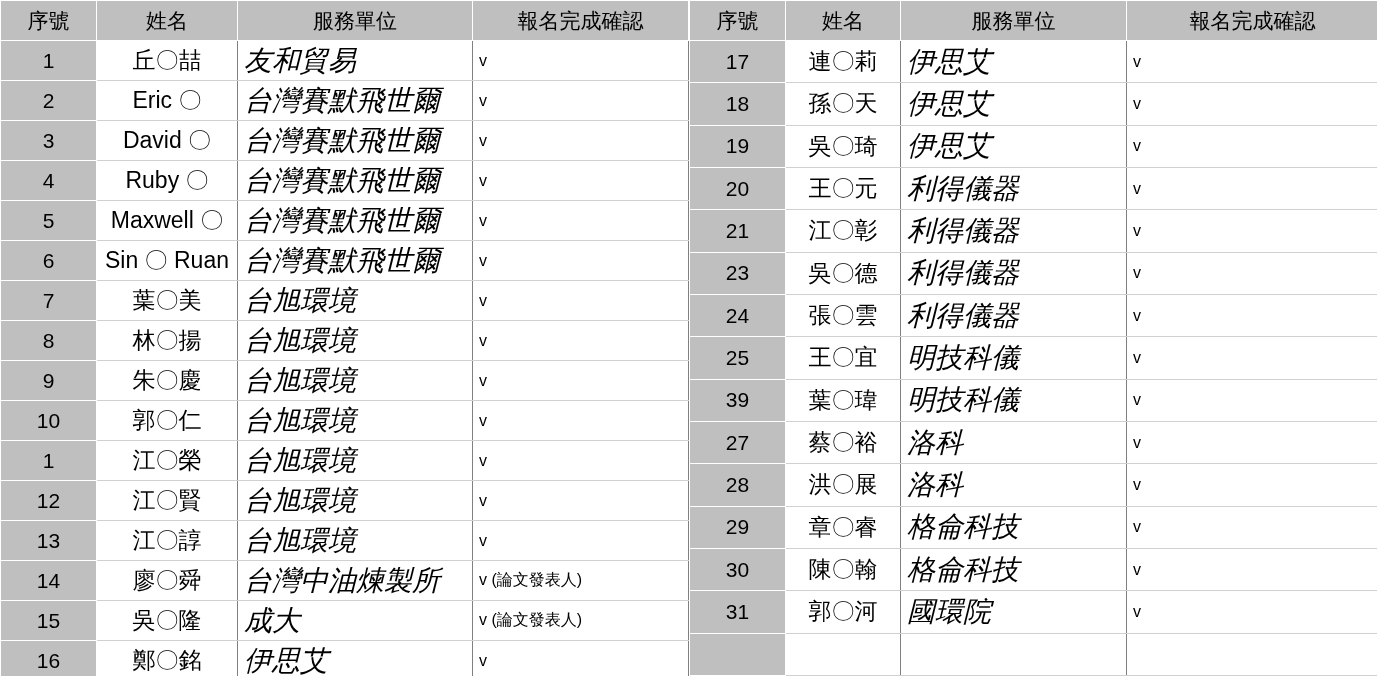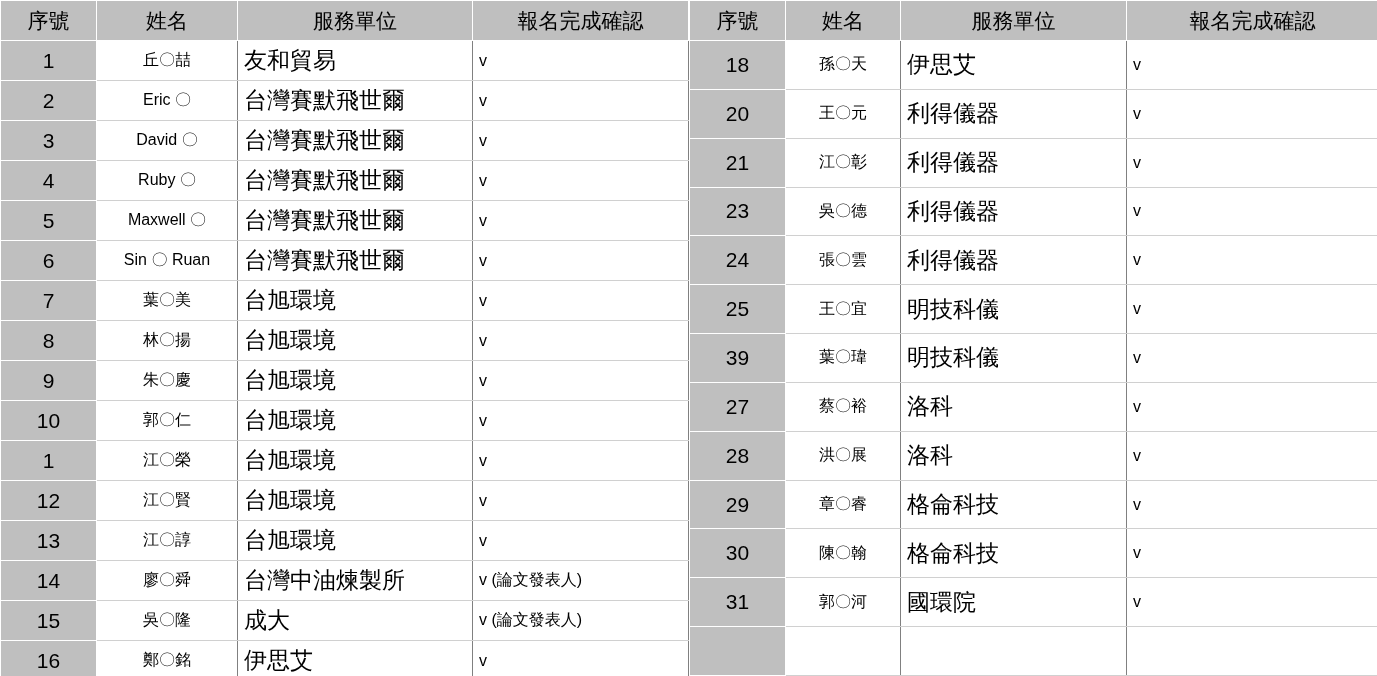--- a/index.html
+++ b/index.html
@@ -51,32 +51,33 @@
     font-size: 21px;
   }
   .cell-seq {
     background: #bfbfbf;
     text-align: center;
     font-size: 21px;
   }
   .cell-name {
     background: #ffffff;
     text-align: center;
-    font-size: 16px;
+    font-size: 23px;
     border-bottom: 1px solid #d0d0d0 !important;
     border-top: 1px solid #ffffff;
     border-left: 1px solid #808080 !important;
     border-right: 1px solid #808080 !important;
   }
   .cell-org {
     background: #ffffff;
     text-align: left;
-    font-size: 23px;
+    font-size: 28px;
     border-bottom: 1px solid #d0d0d0 !important;
     border-right: 1px solid #808080 !important;
+    font-style: italic;
   }
   .cell-conf {
     background: #ffffff;
     text-align: left;
     font-size: 16px;
     border-bottom: 1px solid #d0d0d0 !important;
     border-right: 1px solid #808080 !important;
   }
   .cell-empty {
     background: #bfbfbf;
@@ -218,22 +219,34 @@
     <thead>
       <tr>
         <th>序號</th>
         <th>姓名</th>
         <th>服務單位</th>
         <th>報名完成確認</th>
       </tr>
     </thead>
     <tbody id="right-body">
         <tr>
+          <td class="cell-seq">17</td>
+          <td class="cell-name">連〇莉</td>
+          <td class="cell-org">伊思艾</td>
+          <td class="cell-conf">v</td>
+        </tr>
+        <tr>
           <td class="cell-seq">18</td>
           <td class="cell-name">孫〇天</td>
+          <td class="cell-org">伊思艾</td>
+          <td class="cell-conf">v</td>
+        </tr>
+        <tr>
+          <td class="cell-seq">19</td>
+          <td class="cell-name">吳〇琦</td>
           <td class="cell-org">伊思艾</td>
           <td class="cell-conf">v</td>
         </tr>
         <tr>
           <td class="cell-seq">20</td>
           <td class="cell-name">王〇元</td>
           <td class="cell-org">利得儀器</td>
           <td class="cell-conf">v</td>
         </tr>
         <tr>

